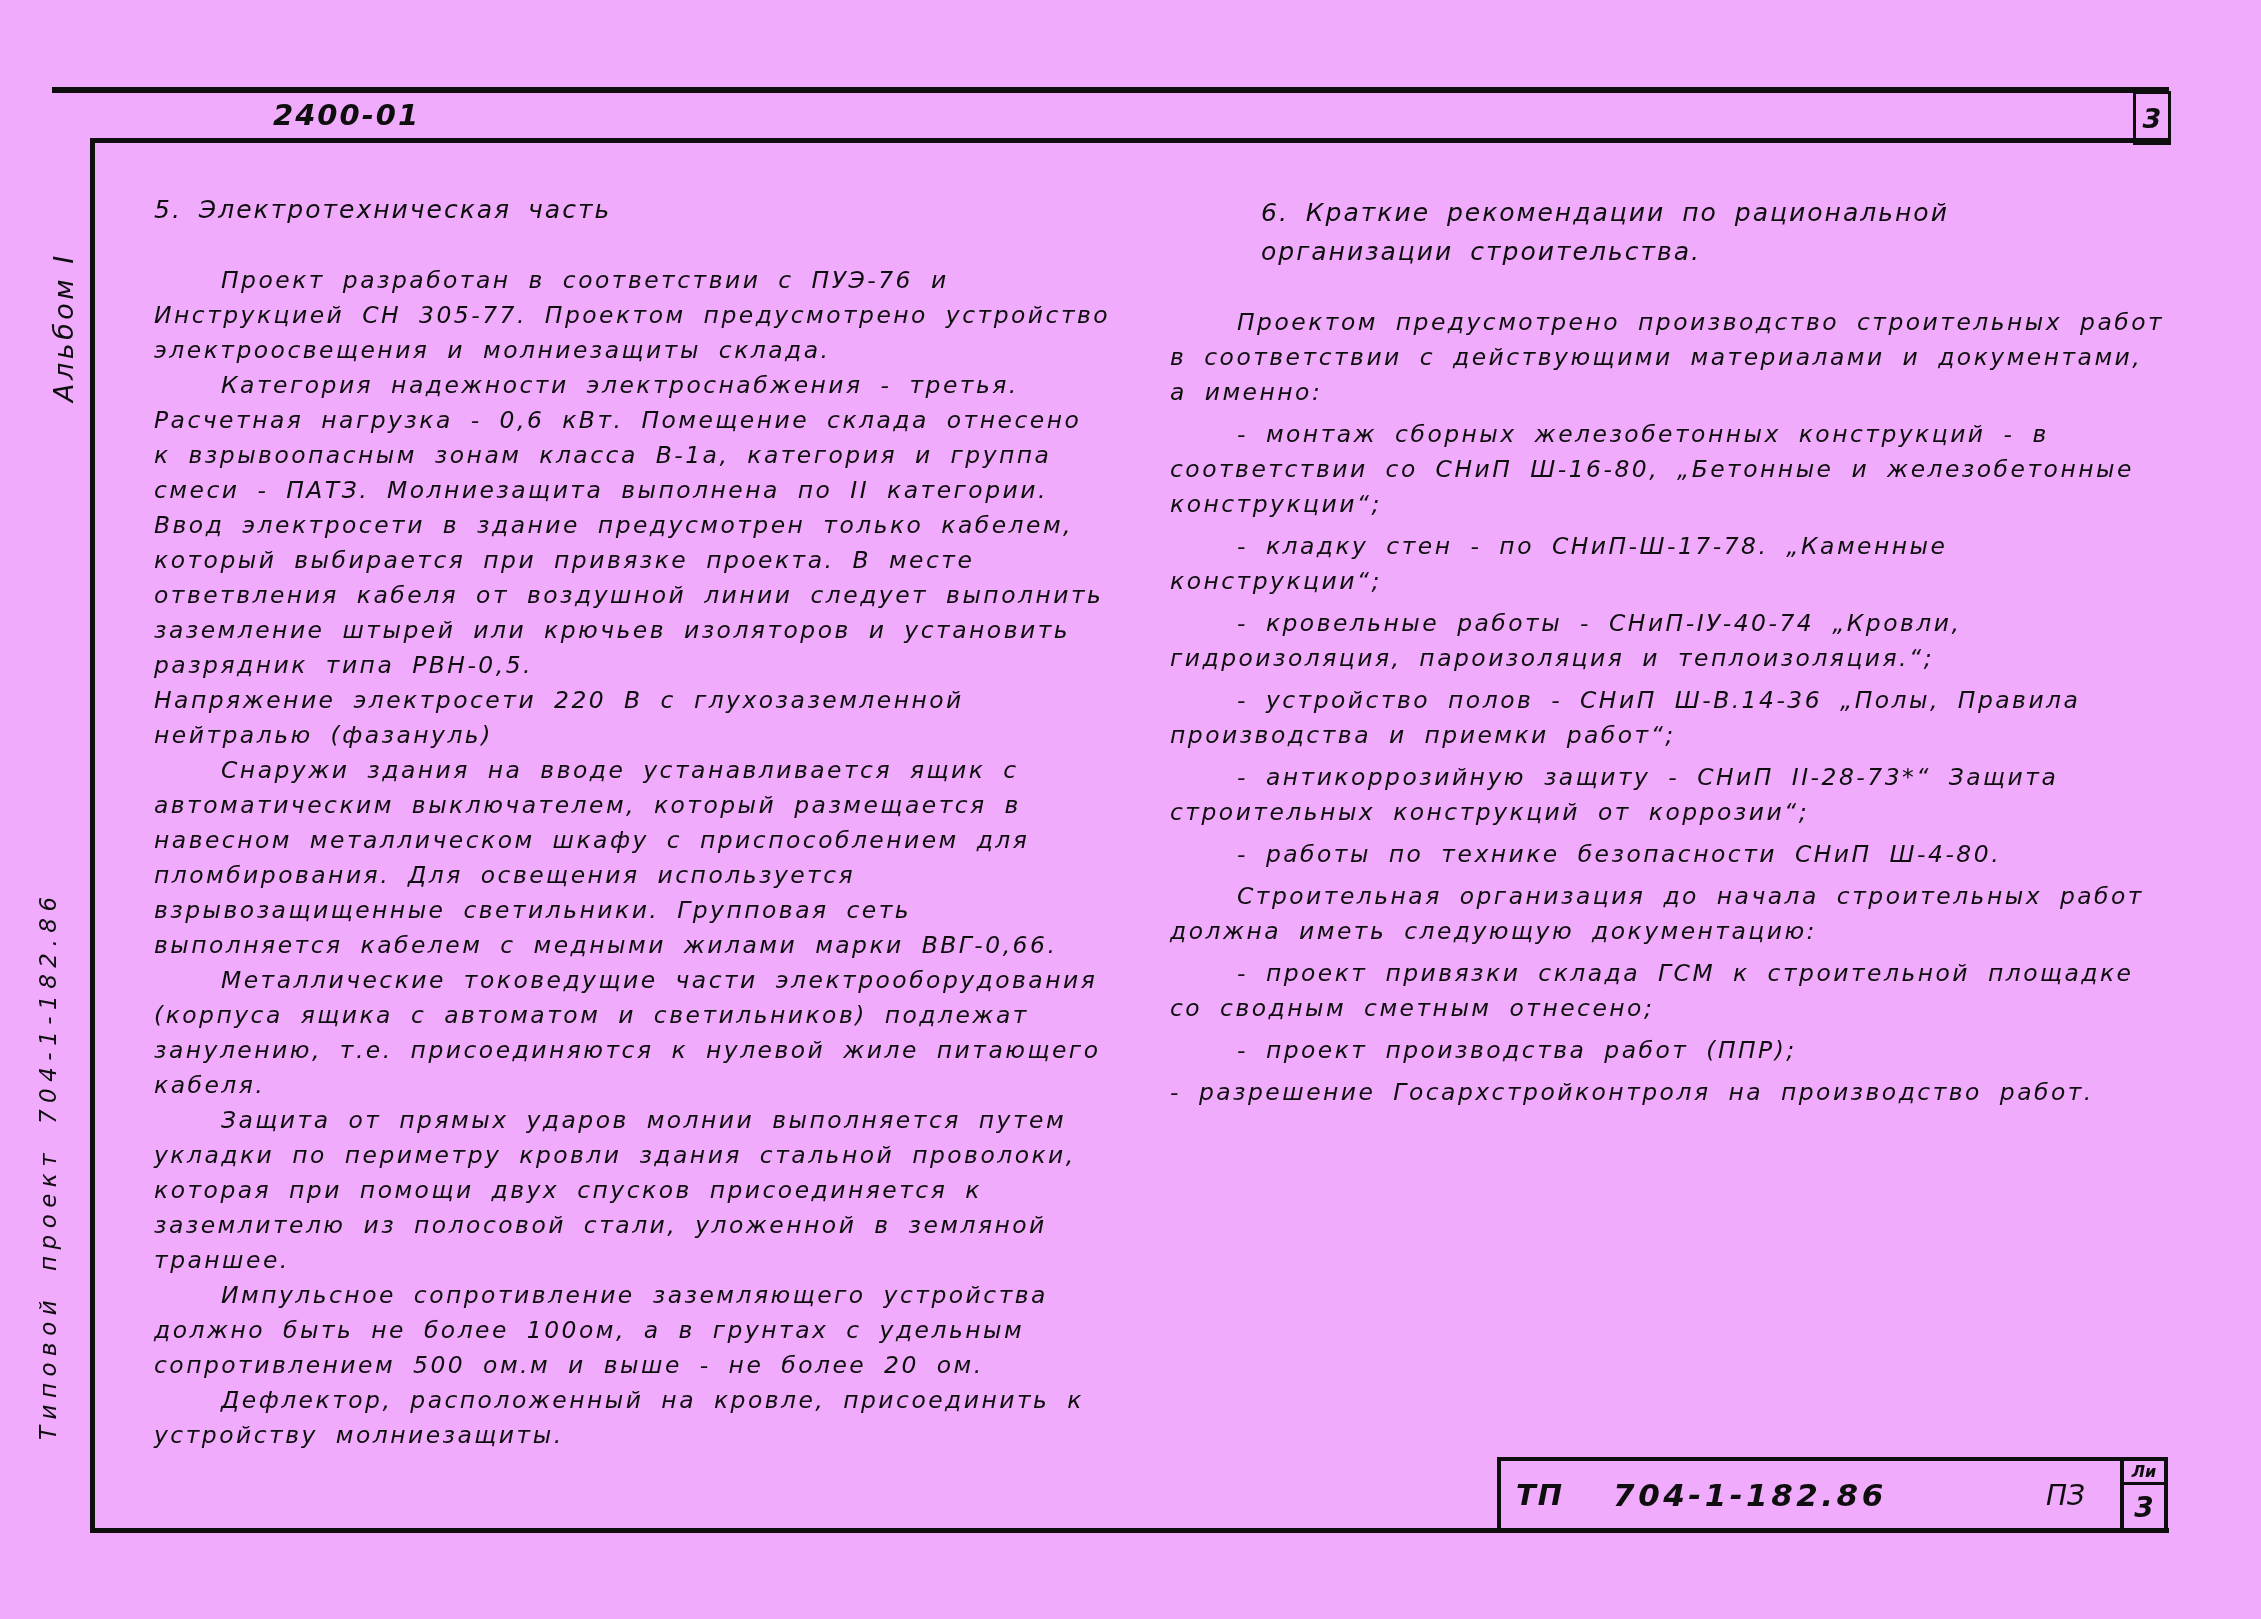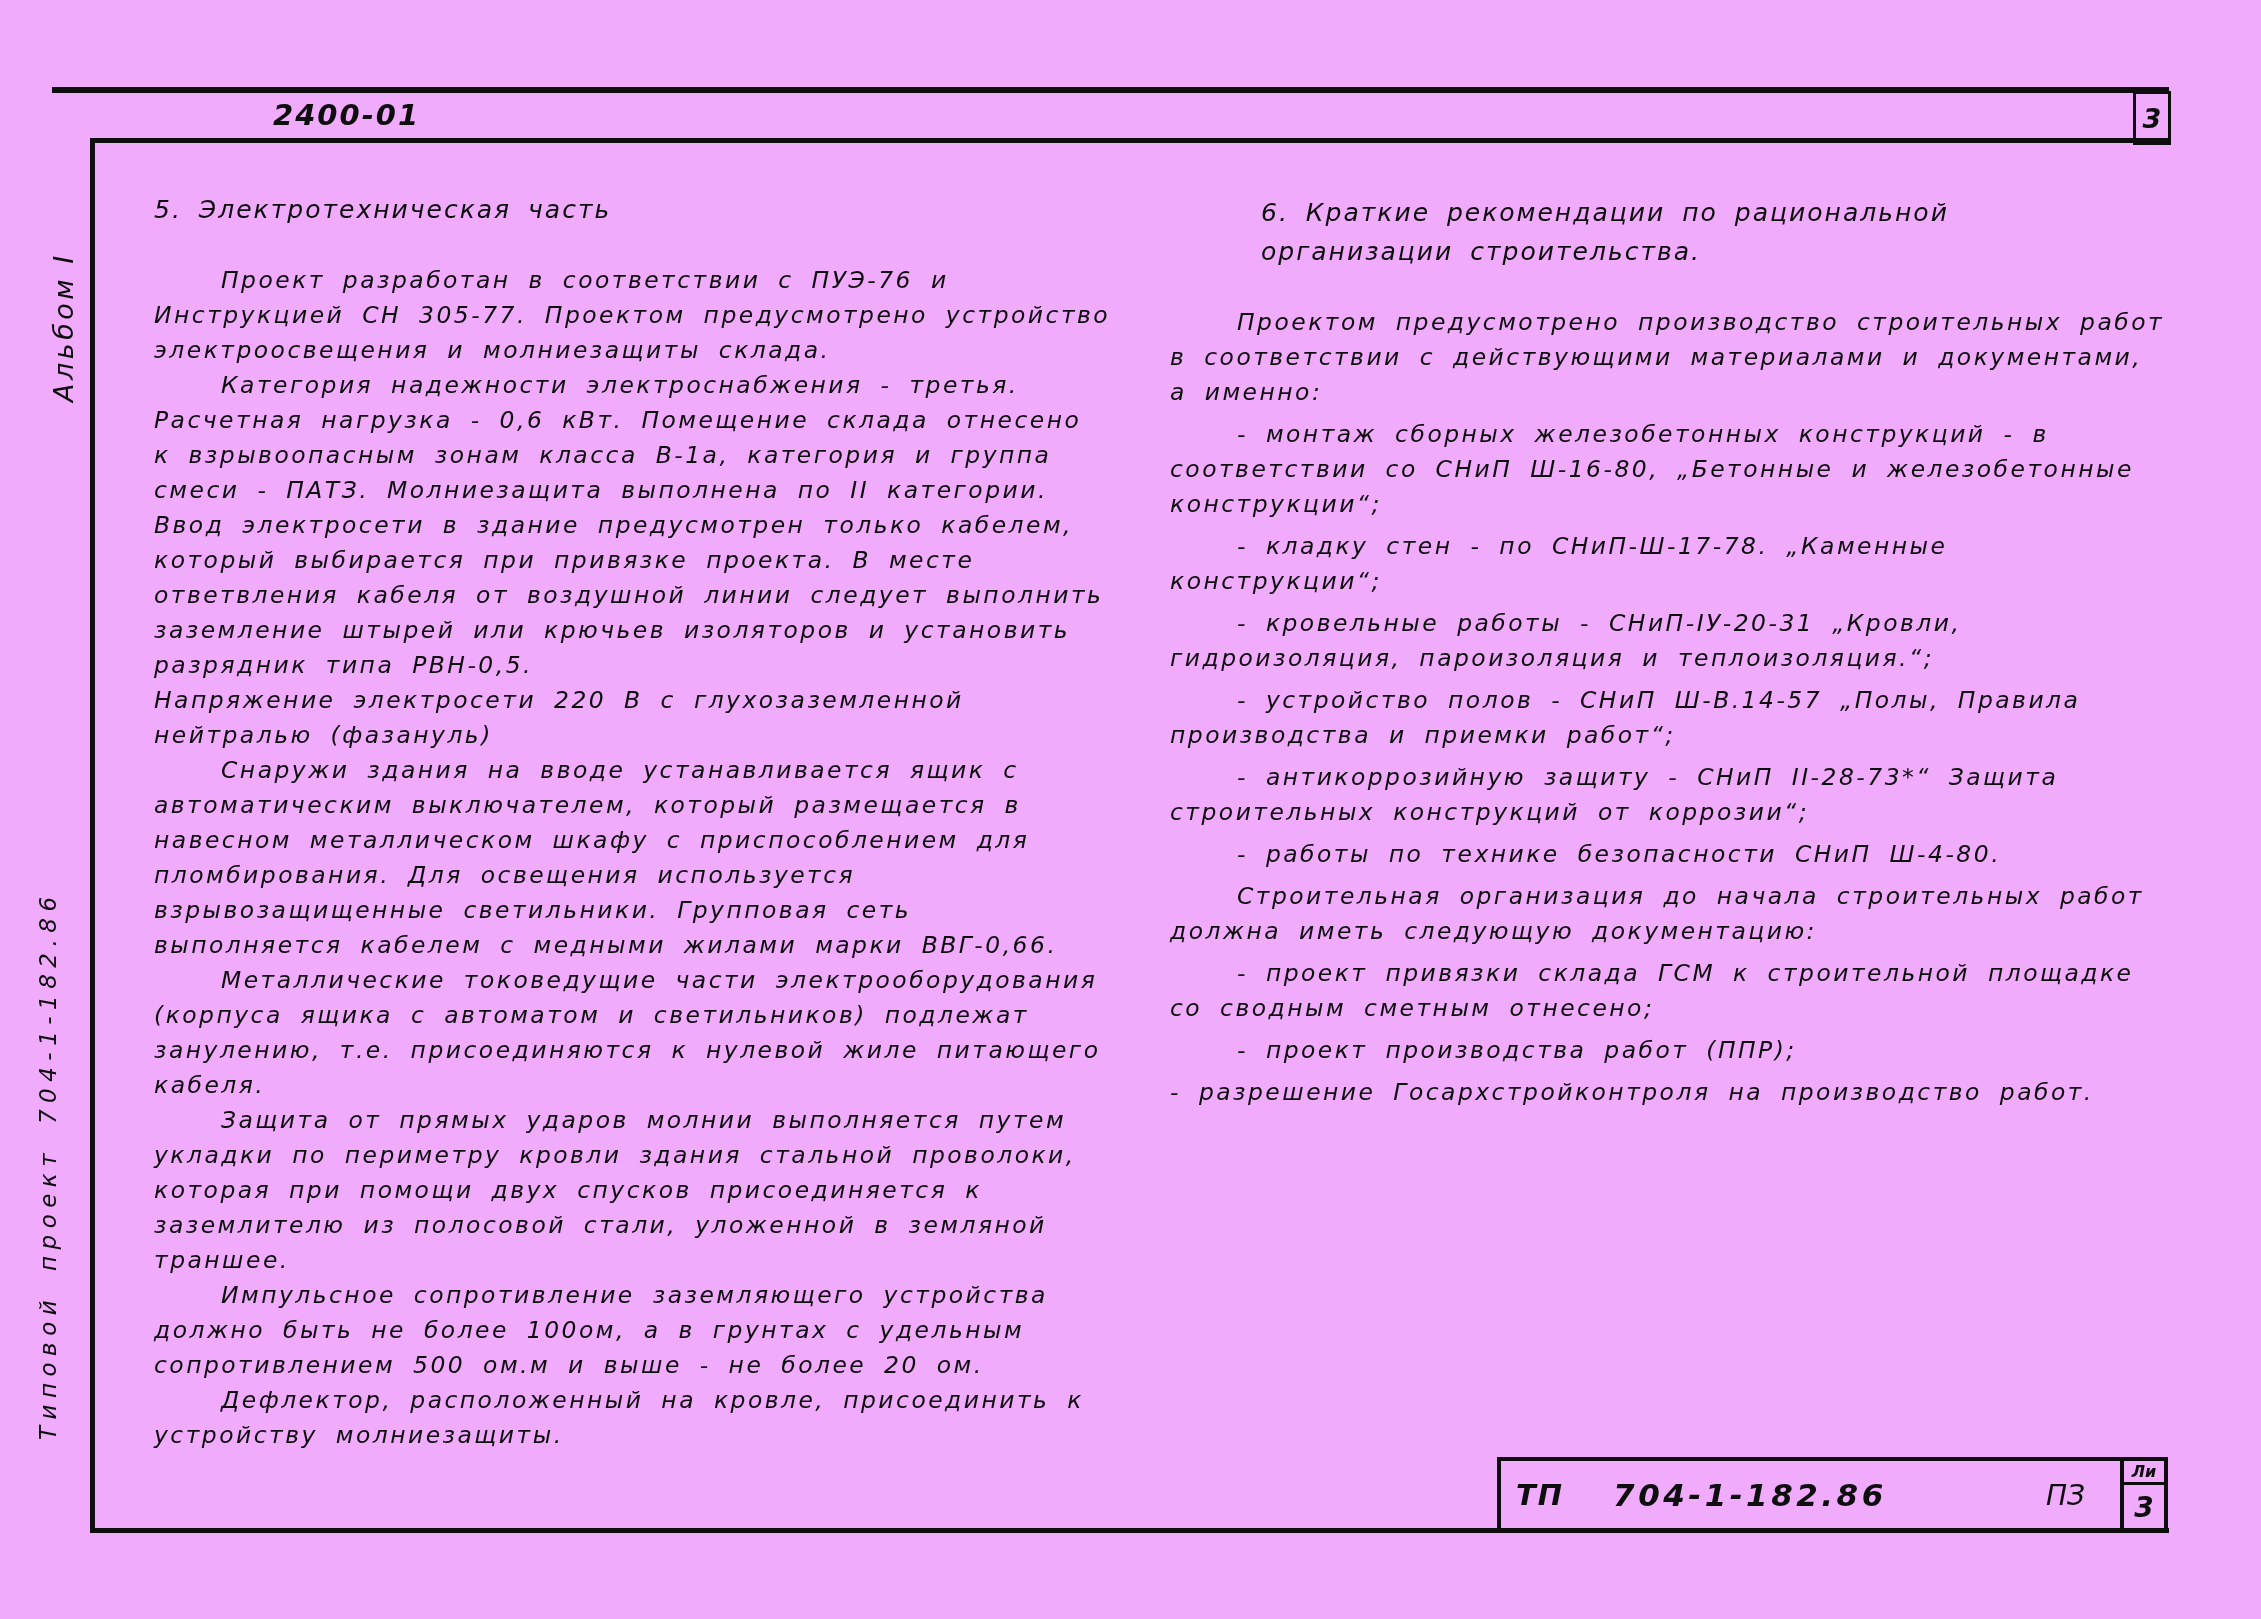--- a/index.html
+++ b/index.html
@@ -114,22 +114,22 @@
         <p class="para indent">Дефлектор, расположенный на кровле, присоединить к устройству молниезащиты.</p>
       </div>
   </div>
 
   <div class="col col-right">
     <h2>6. Краткие рекомендации по рациональной организации строительства.</h2>
     <div>
         <p class="para indent">Проектом предусмотрено производство строительных работ в соответствии с действующими материалами и документами, а именно:</p>
         <p class="para indent">- монтаж сборных железобетонных конструкций - в соответствии со СНиП Ш-16-80, „Бетонные и железобетонные конструкции“;</p>
         <p class="para indent">- кладку стен - по СНиП-Ш-17-78. „Каменные конструкции“;</p>
-        <p class="para indent">- кровельные работы - СНиП-IУ-20-31 „Кровли, гидроизоляция, пароизоляция и теплоизоляция.“;</p>
-        <p class="para indent">- устройство полов - СНиП Ш-В.14-57 „Полы, Правила производства и приемки работ“;</p>
+        <p class="para indent">- кровельные работы - СНиП-IУ-40-74 „Кровли, гидроизоляция, пароизоляция и теплоизоляция.“;</p>
+        <p class="para indent">- устройство полов - СНиП Ш-В.14-36 „Полы, Правила производства и приемки работ“;</p>
         <p class="para indent">- антикоррозийную защиту - СНиП II-28-73*“ Защита строительных конструкций от коррозии“;</p>
         <p class="para indent">- работы по технике безопасности СНиП Ш-4-80.</p>
         <p class="para indent">Строительная организация до начала строительных работ должна иметь следующую документацию:</p>
         <p class="para indent">- проект привязки склада ГСМ к строительной площадке со сводным сметным отнесено;</p>
         <p class="para indent">- проект производства работ (ППР);</p>
         <p class="para">- разрешение Госархстройконтроля на производство работ.</p>
       </div>
   </div>
 
   <div class="title-block">

